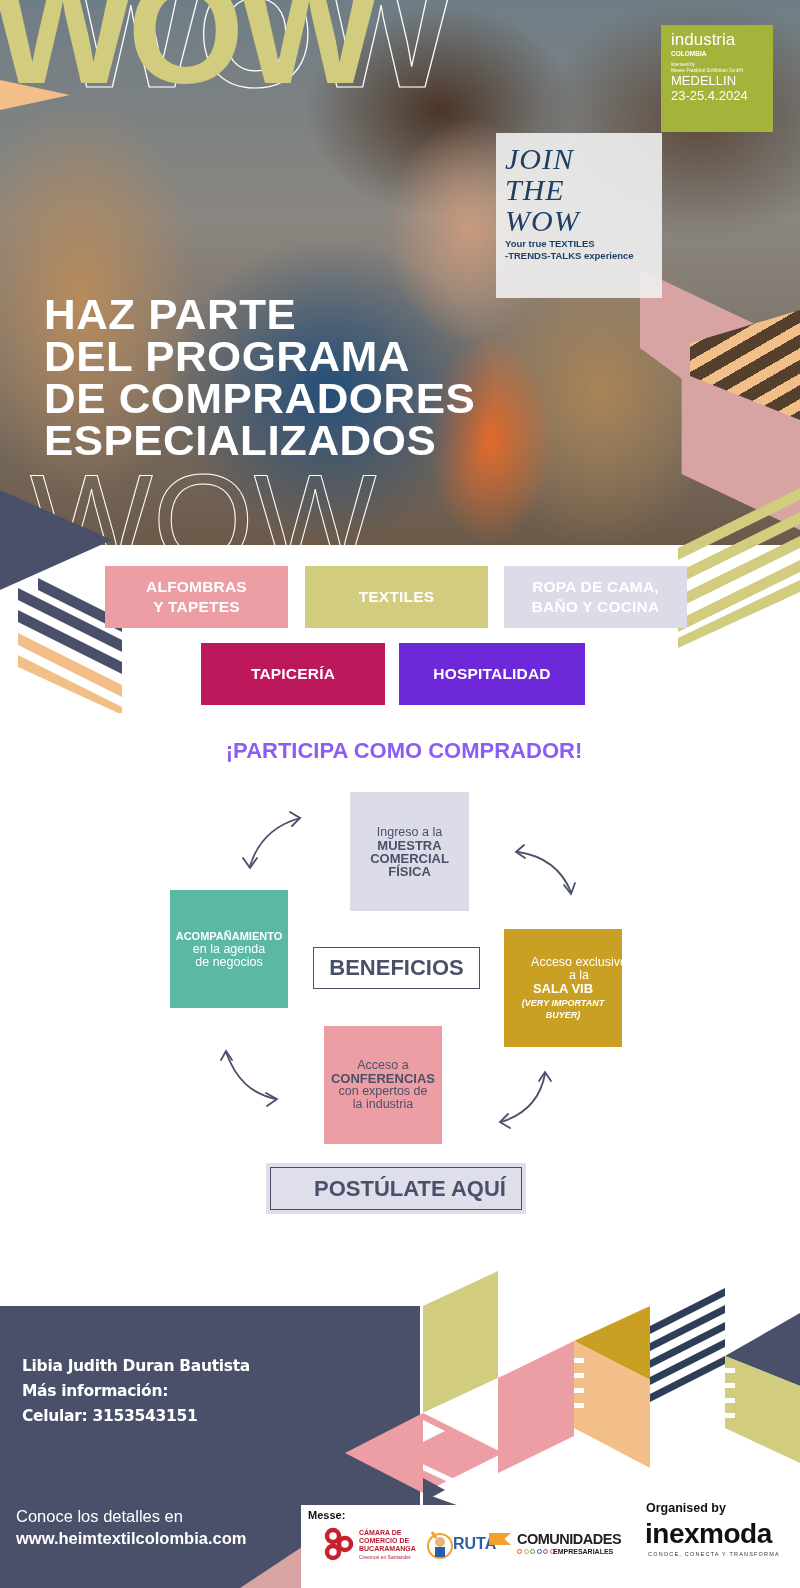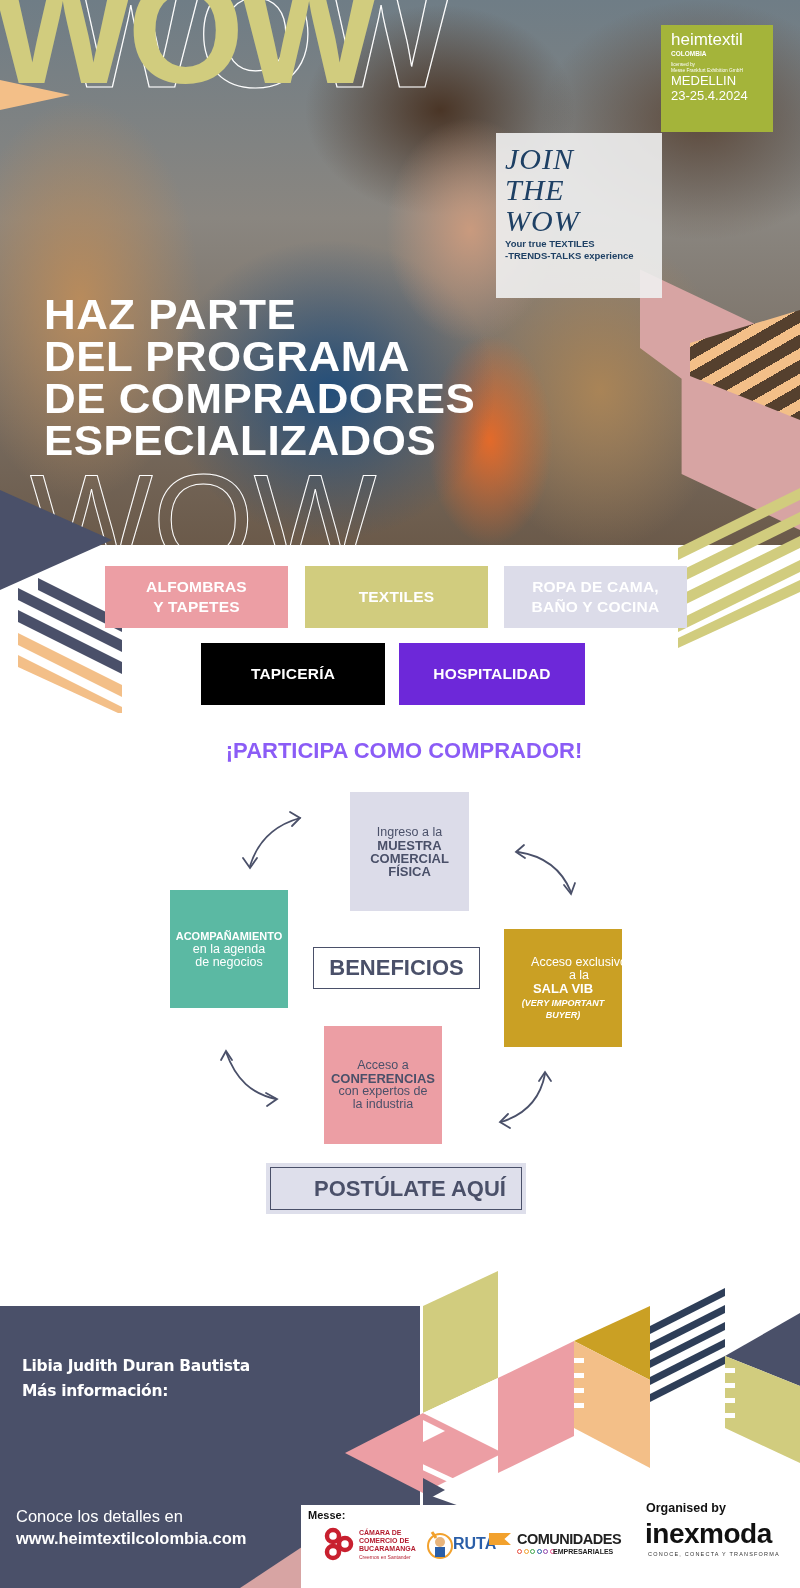--- a/index.html
+++ b/index.html
@@ -96,21 +96,21 @@
 
   <div class="headline">
     <div>HAZ PARTE</div>
     <div>DEL PROGRAMA</div>
     <div>DE COMPRADORES</div>
     <div>ESPECIALIZADOS</div>
   </div>
 </div>
 
 <div class="badge">
-  <div class="brand">heimtextil</div>
+  <div class="brand">industria</div>
   <div class="country">COLOMBIA</div>
   <div class="lic">
     <div>licensed by</div>
     <div>Messe Frankfurt Exhibition GmbH</div>
   </div>
   <div class="city">MEDELLIN</div>
   <div class="date">23-25.4.2024</div>
 </div>
 
 <div class="join">
@@ -149,21 +149,21 @@
 </div>
 <div class="cat" style="left:305px;top:566px;width:183px;height:62px;background:#d1cc7e;">
   <div>TEXTILES</div>
 </div>
 <div class="cat" style="left:504px;top:566px;width:183px;height:62px;background:#dcdce9;">
   <div>
       <div>ROPA DE CAMA,</div>
       <div>BAÑO Y COCINA</div>
     </div>
 </div>
-<div class="cat" style="left:201px;top:643px;width:184px;height:62px;background:#000000;">
+<div class="cat" style="left:201px;top:643px;width:184px;height:62px;background:#be185d;">
   <div>TAPICERÍA</div>
 </div>
 <div class="cat" style="left:399px;top:643px;width:186px;height:62px;background:#6d28d9;">
   <div>HOSPITALIDAD</div>
 </div>
 
 <div class="participa">¡PARTICIPA COMO COMPRADOR!</div>
 
 <svg class="abs" style="left:0;top:0;" width="800" height="1588">
   <g fill="none" stroke="#4a5069" stroke-width="1.8" stroke-linecap="round">
@@ -259,20 +259,21 @@
 
   <g fill="#4a5069">
     <polygon points="78,210 100,222 78,234"></polygon>
     <polygon points="78,225 120,240 78,240"></polygon>
   </g>
 </svg>
 
 <div class="info">
   <div>Libia Judith Duran Bautista</div>
   <div>Más información:</div>
+  <div>Celular: 3153543151</div>
 </div>
 
 <div class="pink-corner"></div>
 
 <div class="details">
   <div>Conoce los detalles en</div>
   <div class="url">www.heimtextilcolombia.com</div>
 </div>
 
 <div class="sponsors">

